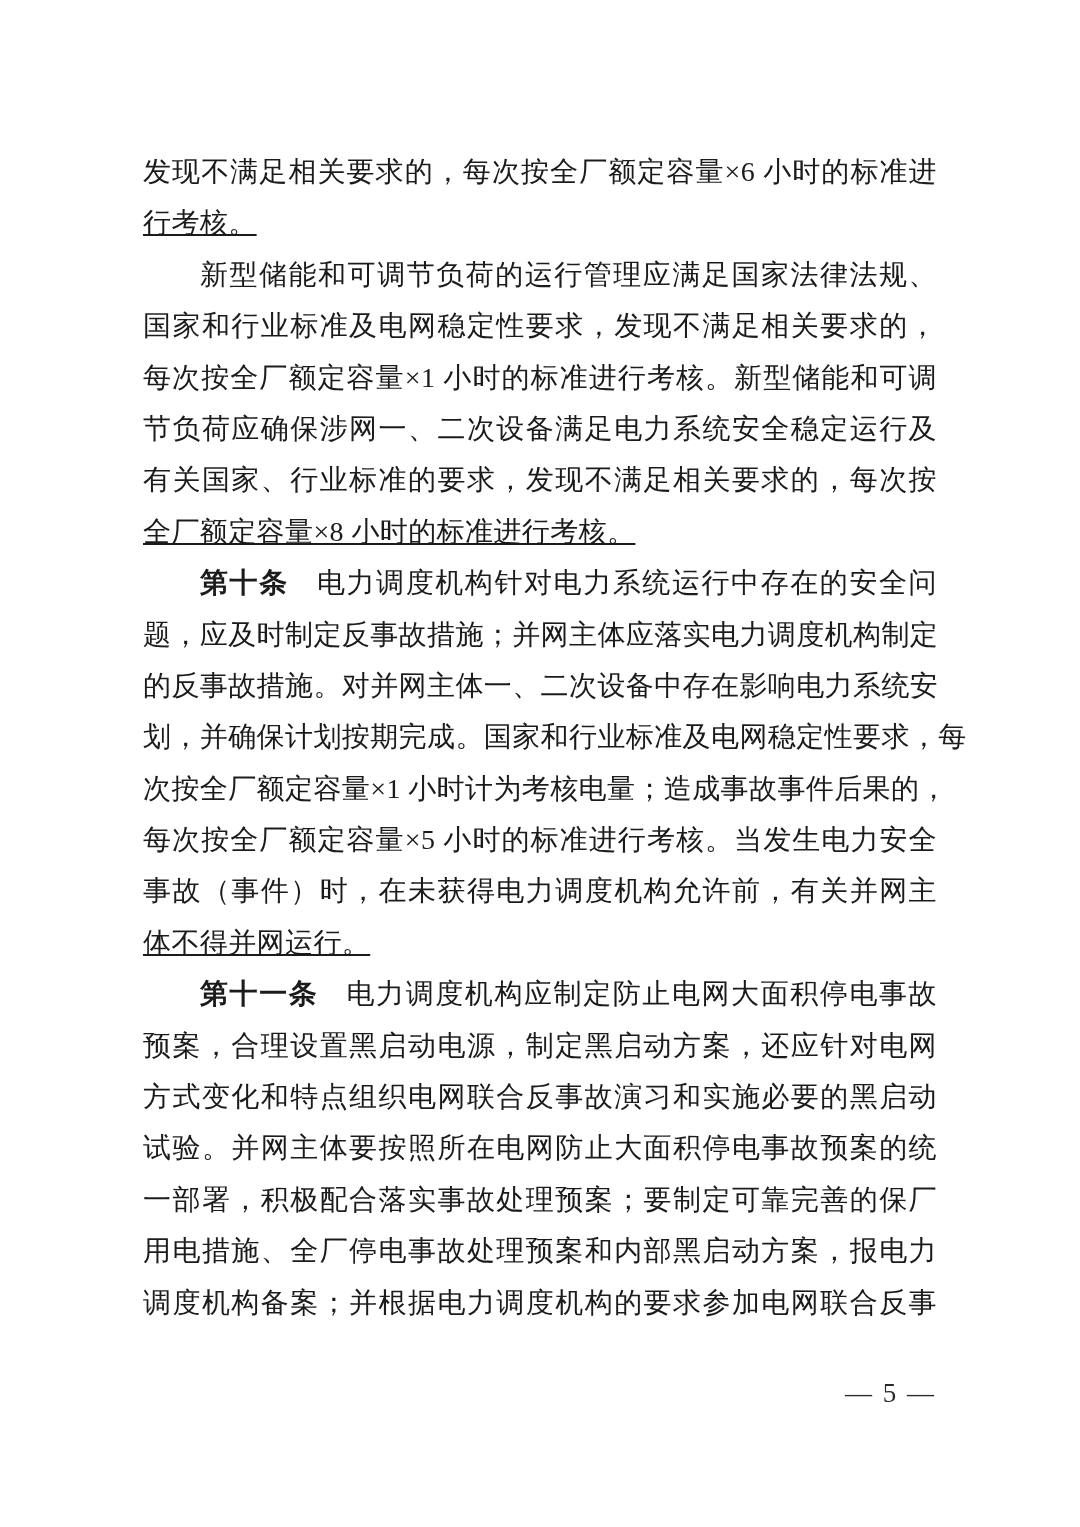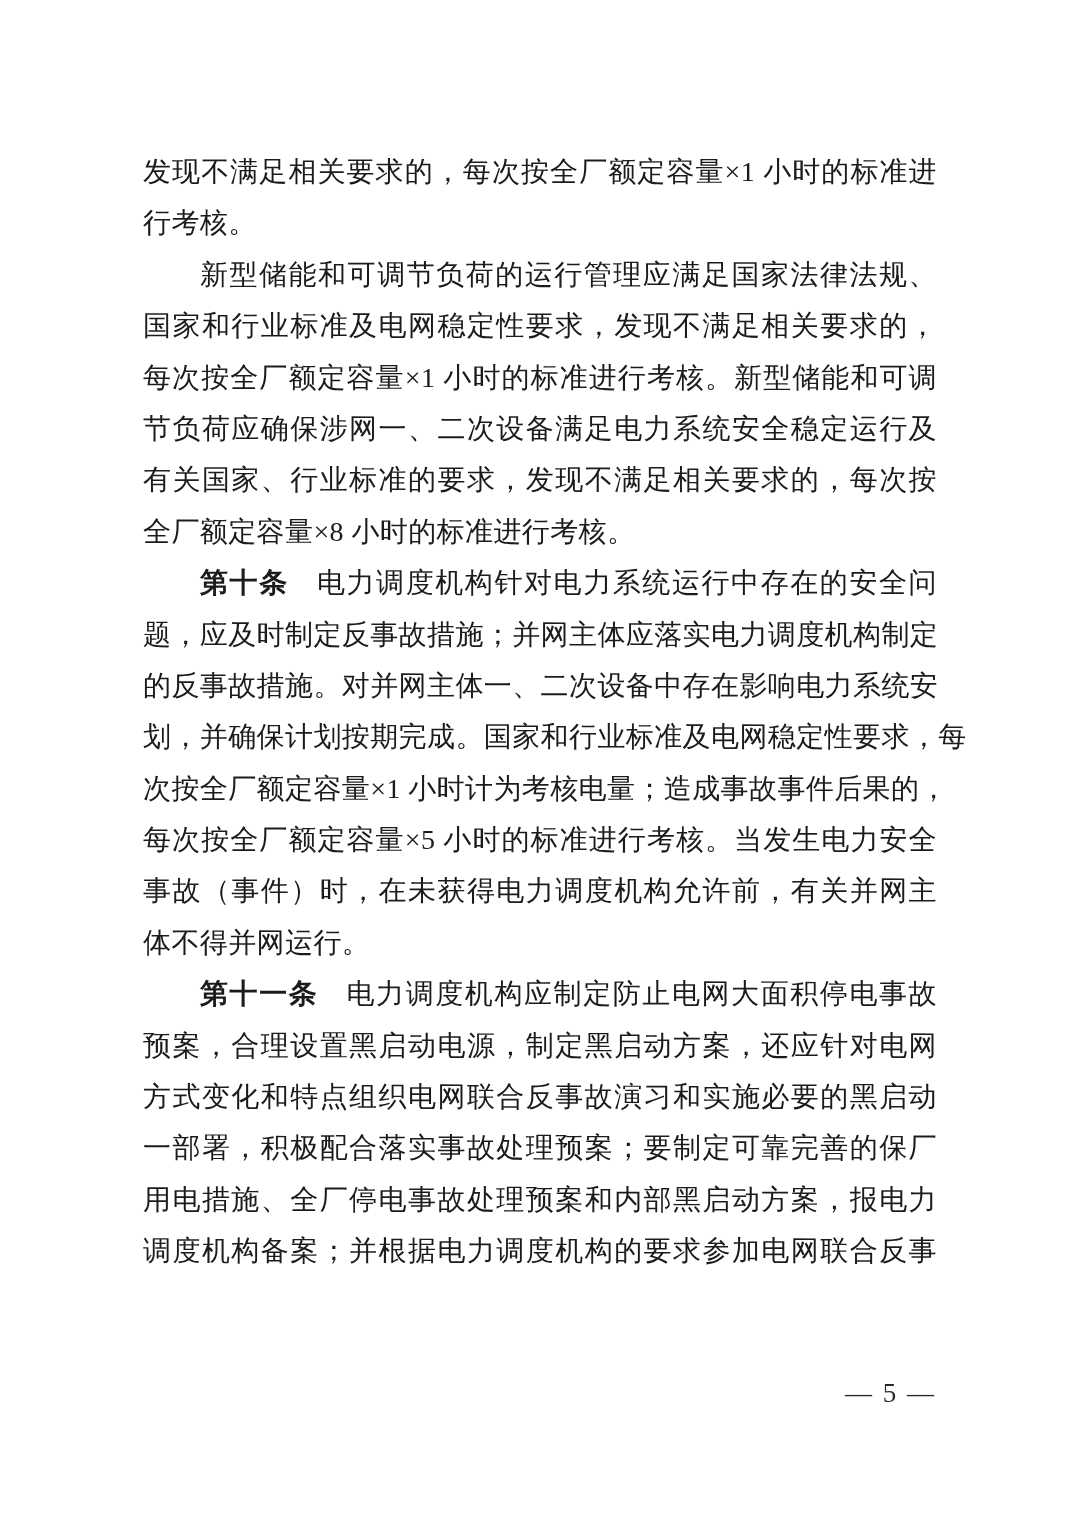--- a/index.html
+++ b/index.html
@@ -31,20 +31,21 @@
     height: 51.4px;
     line-height: 51.4px;
     letter-spacing: 0.4px;
     text-align: justify;
     text-align-last: justify;
     white-space: nowrap;
   }
   .line.last {
     text-align: right;
     text-align-last: left;
+    text-decoration: underline;
   }
   .line.indent {
     text-indent: 57px;
   }
   .head {
     font-weight: 700;
   }
   .gap {
     display: inline-block;
     width: 27px;
@@ -58,37 +59,38 @@
     letter-spacing: 2px;
     color: #2a2a2a;
     text-align: right;
   }
 </style>
 </head>
 <body>
 
 <div class="page">
   <main class="doc">
-      <div class="line">发现不满足相关要求的，每次按全厂额定容量×1 小时的标准进</div>
+      <div class="line">发现不满足相关要求的，每次按全厂额定容量×6 小时的标准进</div>
       <div class="line last">行考核。</div>
       <div class="line indent">新型储能和可调节负荷的运行管理应满足国家法律法规、</div>
       <div class="line">国家和行业标准及电网稳定性要求，发现不满足相关要求的，</div>
       <div class="line">每次按全厂额定容量×1 小时的标准进行考核。新型储能和可调</div>
       <div class="line">节负荷应确保涉网一、二次设备满足电力系统安全稳定运行及</div>
       <div class="line">有关国家、行业标准的要求，发现不满足相关要求的，每次按</div>
       <div class="line last">全厂额定容量×8 小时的标准进行考核。</div>
       <div class="line indent"><span class="head">第十条</span><span class="gap"></span><span>电力调度机构针对电力系统运行中存在的安全问</span></div>
       <div class="line">题，应及时制定反事故措施；并网主体应落实电力调度机构制定</div>
       <div class="line">的反事故措施。对并网主体一、二次设备中存在影响电力系统安</div>
       <div class="line">划，并确保计划按期完成。国家和行业标准及电网稳定性要求，每</div>
       <div class="line">次按全厂额定容量×1 小时计为考核电量；造成事故事件后果的，</div>
       <div class="line">每次按全厂额定容量×5 小时的标准进行考核。当发生电力安全</div>
       <div class="line">事故（事件）时，在未获得电力调度机构允许前，有关并网主</div>
       <div class="line last">体不得并网运行。</div>
       <div class="line indent"><span class="head">第十一条</span><span class="gap"></span><span>电力调度机构应制定防止电网大面积停电事故</span></div>
       <div class="line">预案，合理设置黑启动电源，制定黑启动方案，还应针对电网</div>
       <div class="line">方式变化和特点组织电网联合反事故演习和实施必要的黑启动</div>
+      <div class="line">试验。并网主体要按照所在电网防止大面积停电事故预案的统</div>
       <div class="line">一部署，积极配合落实事故处理预案；要制定可靠完善的保厂</div>
       <div class="line">用电措施、全厂停电事故处理预案和内部黑启动方案，报电力</div>
       <div class="line">调度机构备案；并根据电力调度机构的要求参加电网联合反事</div>
     </main>
   <div class="footer">— 5 —</div>
 </div>
 
 </body></html>

